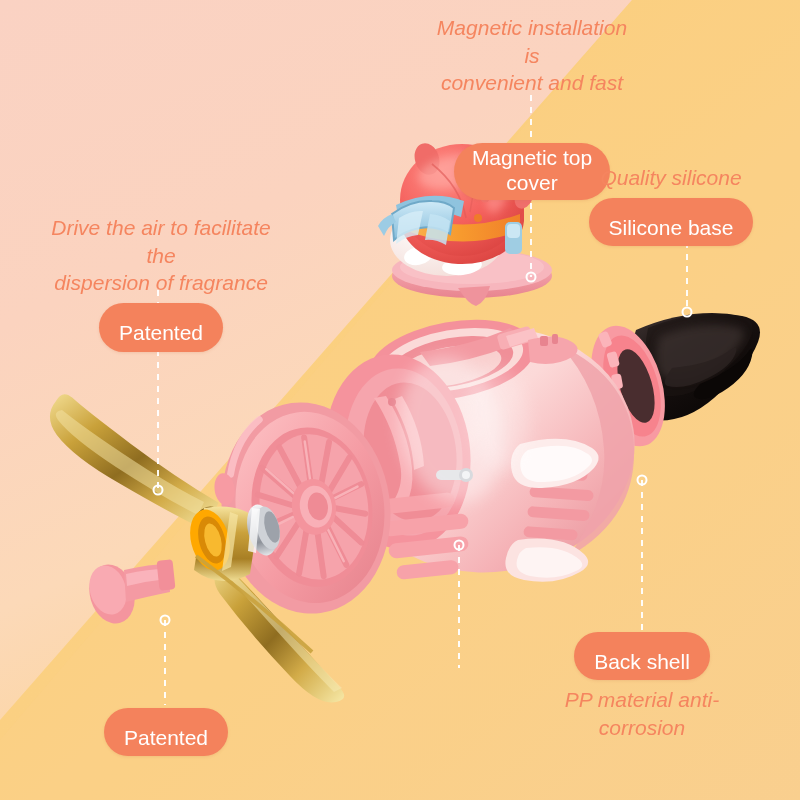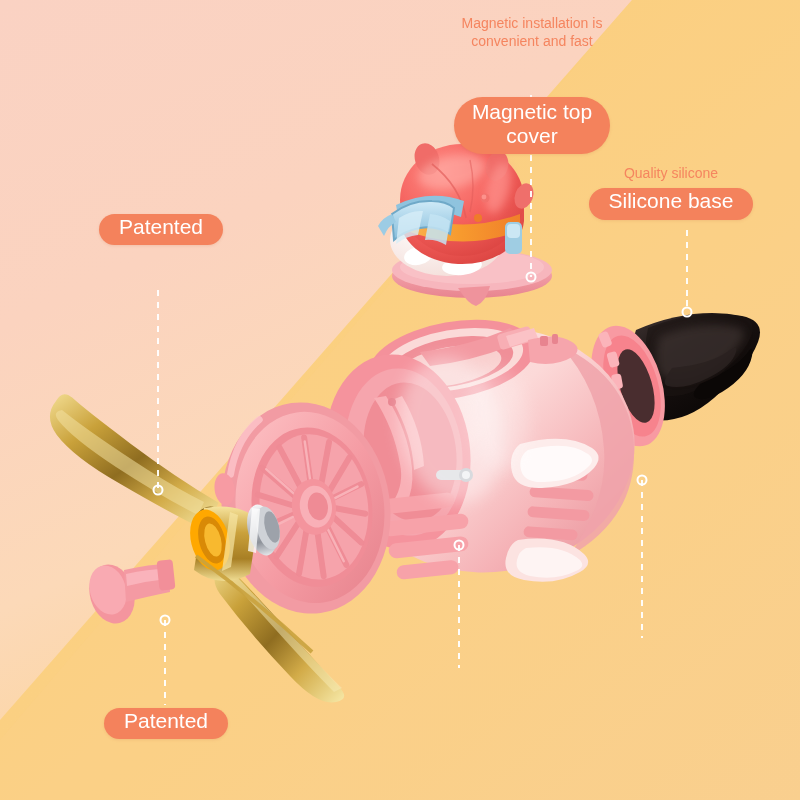--- a/index.html
+++ b/index.html
@@ -42,30 +42,31 @@
     display: block;
     margin-left: 32px;
   }
   
   .callout {
     position: absolute;
     text-align: center;
   }
   .callout .cap {
     color: #f5855f;
-    font-size: 14px;
+    font-size: 21px;
     line-height: 1.32;
     white-space: pre-line;
+    font-style: italic;
   }
   .pill {
     display: inline-block;
     background: #f4825c;
     color: #ffffff;
     border-radius: 999px;
-    padding: 1px 20px 6px;
+    padding: 18px 20px 6px;
     font-size: 21px;
     line-height: 1.16;
     white-space: pre-line;
     box-shadow: 0 1px 3px rgba(200,110,70,0.18);
   }
   .pill.two-line { padding: 3px 18px 5px; margin-top: 40px; }
   .cap-top { margin-bottom: 6px; }
   .cap-bot { margin-top: 6px; }
 
   
@@ -416,22 +417,28 @@
     <div class="pill two-line">Magnetic top
 cover</div>
   </div>
 
   <div class="callout" style="left:576px; top:164px; width:190px;">
     <div class="cap cap-top">Quality silicone</div>
     <div class="pill">Silicone base</div>
   </div>
 
   <div class="callout" style="left:36px; top:214px; width:250px;">
+    <div class="cap cap-top">Drive the air to facilitate the
+dispersion of fragrance</div>
     <div class="pill">Patented</div>
   </div>
 
   <div class="callout" style="left:48px; top:708px; width:236px;">
     <div class="pill">Patented</div>
   </div>
 
 
+  <div class="callout" style="left:545px; top:632px; width:194px;">
+    <div class="pill">Back shell</div>
+    <div class="cap cap-bot">PP material anti-corrosion</div>
+  </div>
 
 </div>
 
 </body></html>

